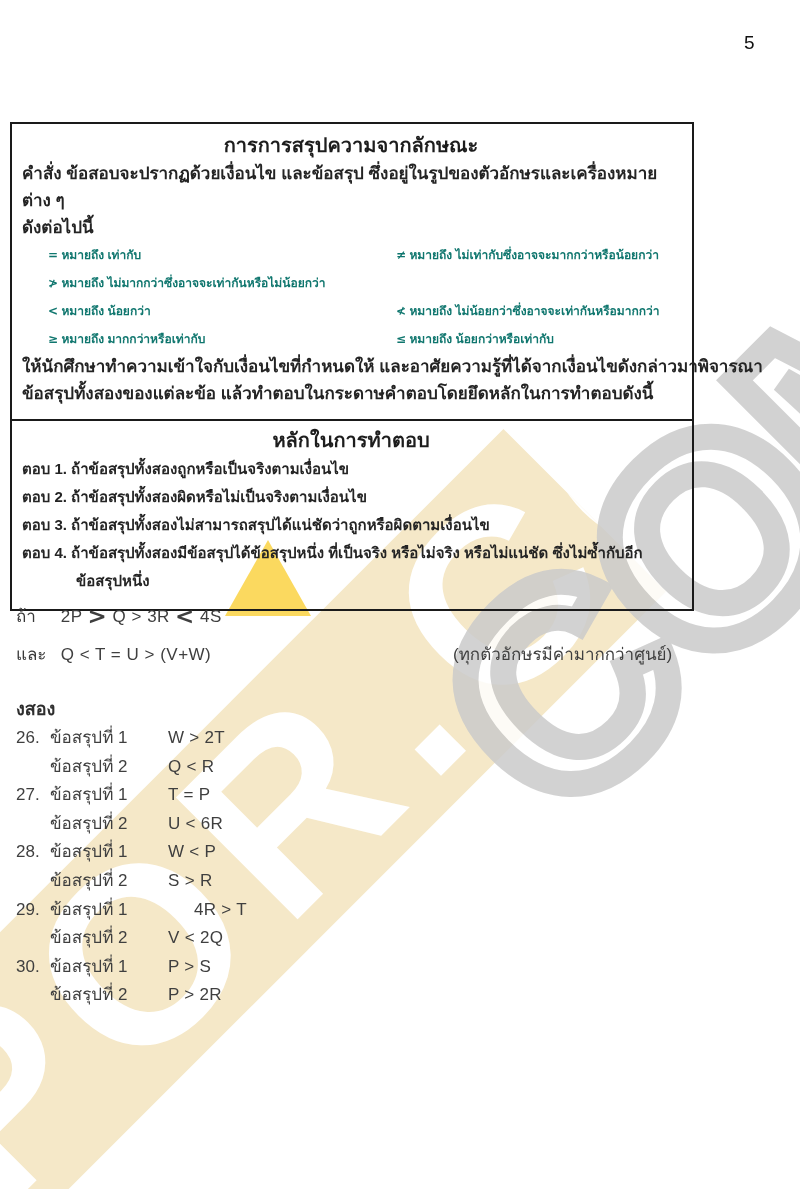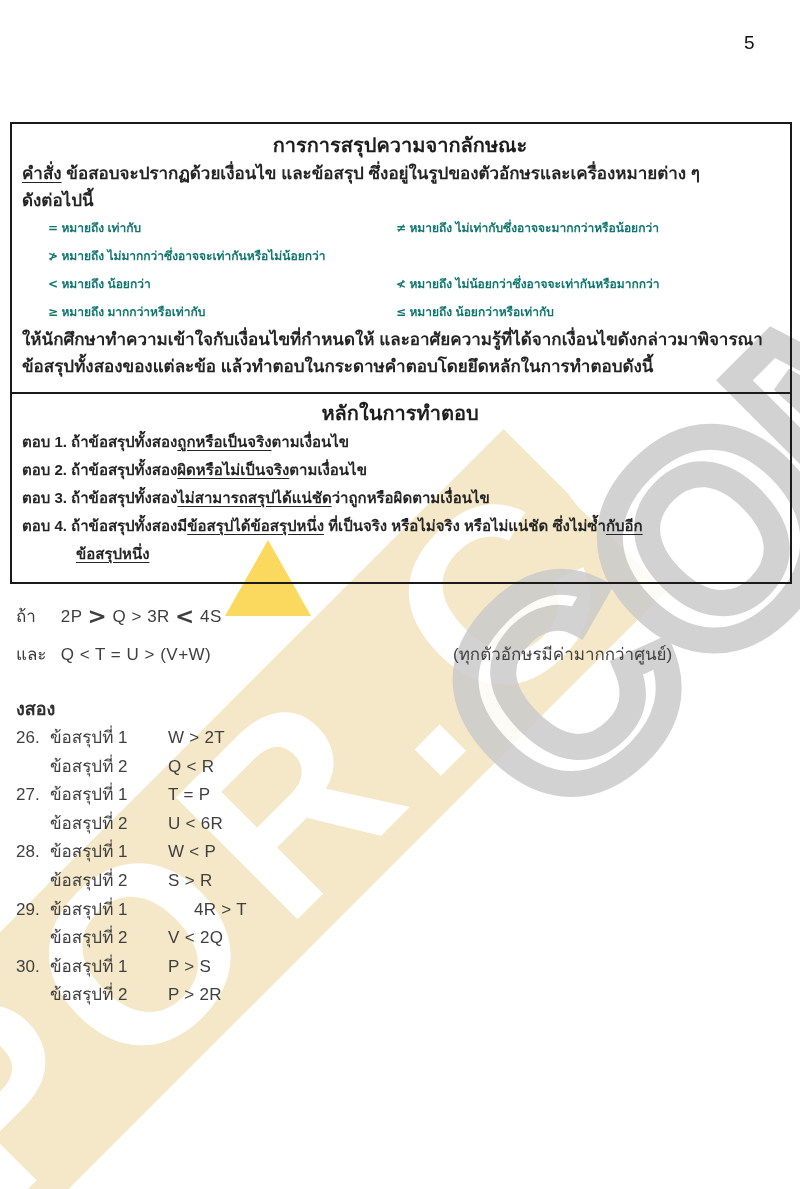--- a/index.html
+++ b/index.html
@@ -25,31 +25,31 @@
   .wm-gray{
     position:absolute;left:360px;top:290px;width:900px;height:300px;
     transform:rotate(-45deg);
     font-size:280px;font-weight:800;line-height:300px;white-space:nowrap;
     color:#ffffff;-webkit-text-stroke:26px #cbcbcb;opacity:.85;
   }
   
   .content{position:absolute;inset:0;z-index:1;}
   .page-num{position:absolute;left:744px;top:32px;font-size:19px;color:#111;}
   .box{
-    position:absolute;left:10px;top:122px;width:782px;
+    position:absolute;left:10px;top:122px;width:684px;
     border:2px solid #1a1a1a;background:transparent;box-sizing:border-box;
   }
   .box-s1{border-bottom:2px solid #1a1a1a;padding:6px 12px 12px 10px;}
   .box-s2{padding:4px 12px 14px 10px;}
   .box-title{
     text-align:center;font-size:20px;font-weight:600;color:#1d1d1d;
     line-height:30px;
   }
   .box p,.line{font-size:17px;font-weight:600;color:#242424;line-height:27px;margin:0;white-space:nowrap;}
-  .uline{text-decoration:underline;text-underline-offset:3px;text-align:center;}
+  .uline{text-underline-offset:3px;text-align:center;}
   .sym-row{display:grid;grid-template-columns:348px 1fr;padding-left:26px;line-height:28px;}
   .sym-cell{font-size:12px;font-weight:600;color:#0f766e;white-space:pre-wrap;}
   .sym{font-family:"DejaVu Sans",sans-serif;font-weight:600;}
   .rule{font-size:15px;font-weight:600;color:#242424;line-height:28px;white-space:pre-wrap;}
   .rule-cont{padding-left:54px;}
   
   .conditions{position:absolute;left:16px;top:604px;width:770px;}
   .cond-row{position:relative;font-size:17px;color:#3f3f3f;line-height:24px;margin-bottom:14px;white-space:nowrap;}
   .cond-label{display:inline-block;width:40px;color:#3a3a3a;}
   .formula{letter-spacing:.5px;}

